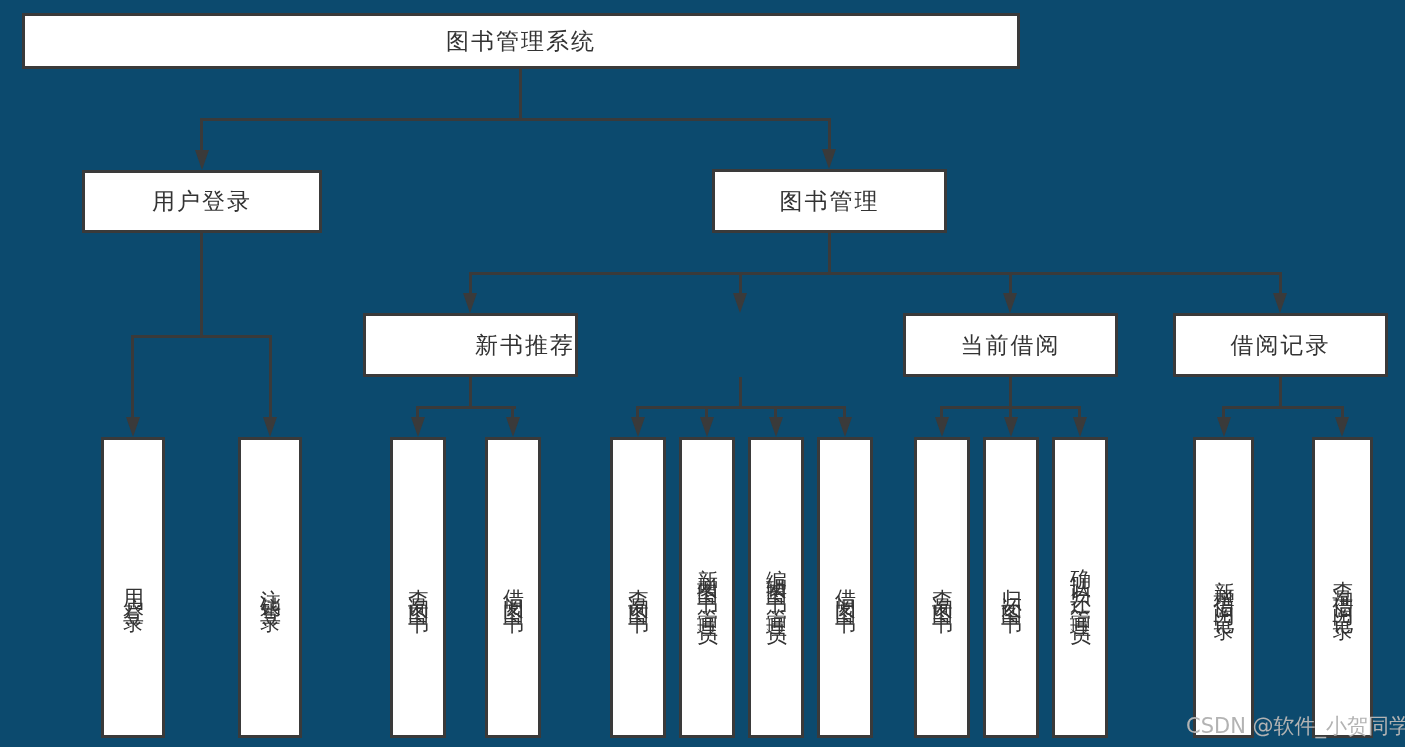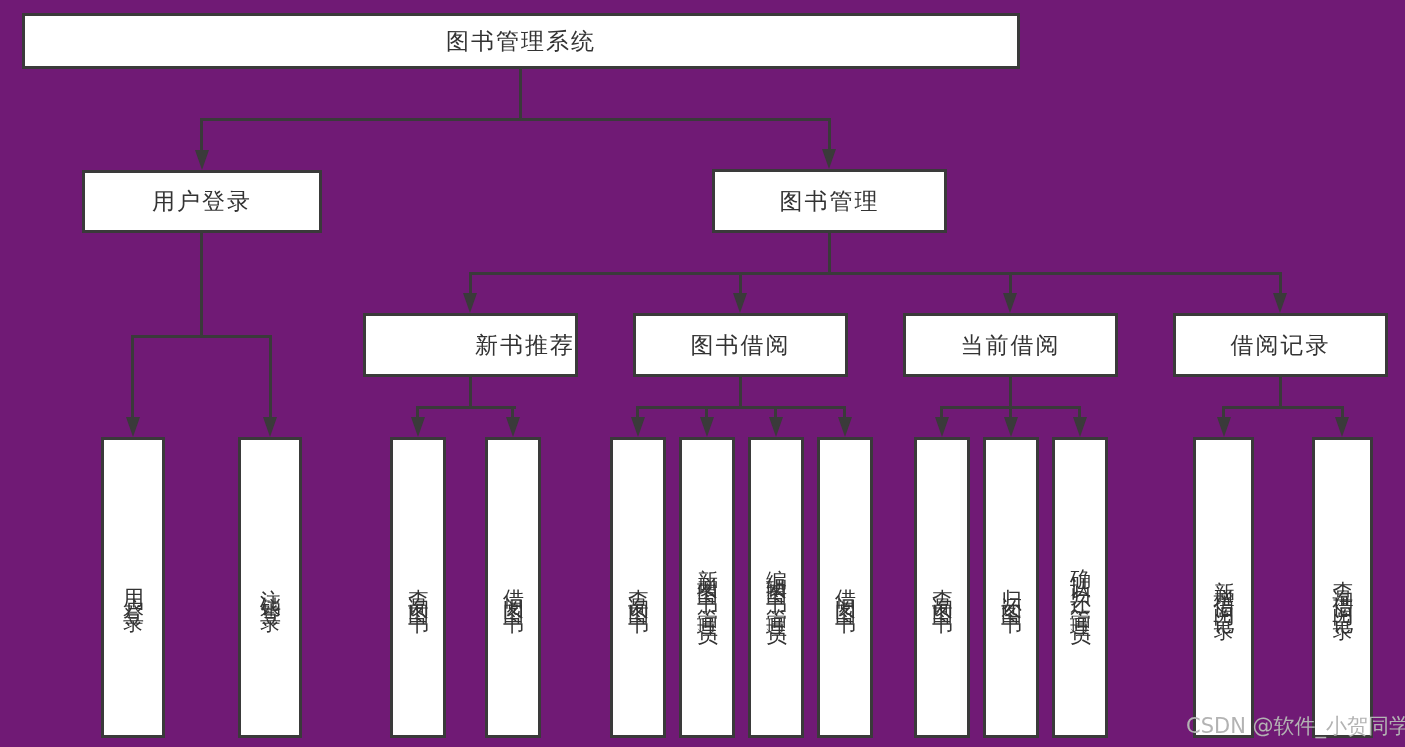--- a/index.html
+++ b/index.html
@@ -4,21 +4,21 @@
 <style>
   :root{
     --line:#3a3a3a;
     --txt:#333333;
   }
   html,body{margin:0;padding:0;background:#ffffff;}
   body{font-family:"DejaVu Sans","Liberation Sans",sans-serif;}
   .canvas{
     position:relative;
     width:1405px;height:747px;
-    background:#701a75;
+    background:#0c4a6e;
     overflow:hidden;
   }
   .box{
     position:absolute;
     box-sizing:border-box;
     border:3px solid var(--line);
     background:#ffffff;
     display:flex;
     align-items:center;
     justify-content:center;
@@ -63,23 +63,20 @@
   </div>
 
   <div class="box" style="left:712px;top:169px;width:235px;height:64px;justify-content:center;">
     <span class="h-label">图书管理</span>
   </div>
 
   <div class="box" style="left:363px;top:313px;width:215px;height:64px;justify-content:flex-end;">
     <span class="h-label">新书推荐</span>
   </div>
 
-  <div class="box" style="left:633px;top:313px;width:215px;height:64px;">
-    <span class="h-label">图书借阅</span>
-  </div>
 
   <div class="box" style="left:903px;top:313px;width:215px;height:64px;">
     <span class="h-label">当前借阅</span>
   </div>
 
   <div class="box" style="left:1173px;top:313px;width:215px;height:64px;">
     <span class="h-label">借阅记录</span>
   </div>
 
   <div class="box v-box" style="left:101px;top:437px;width:64px;height:301px;">

